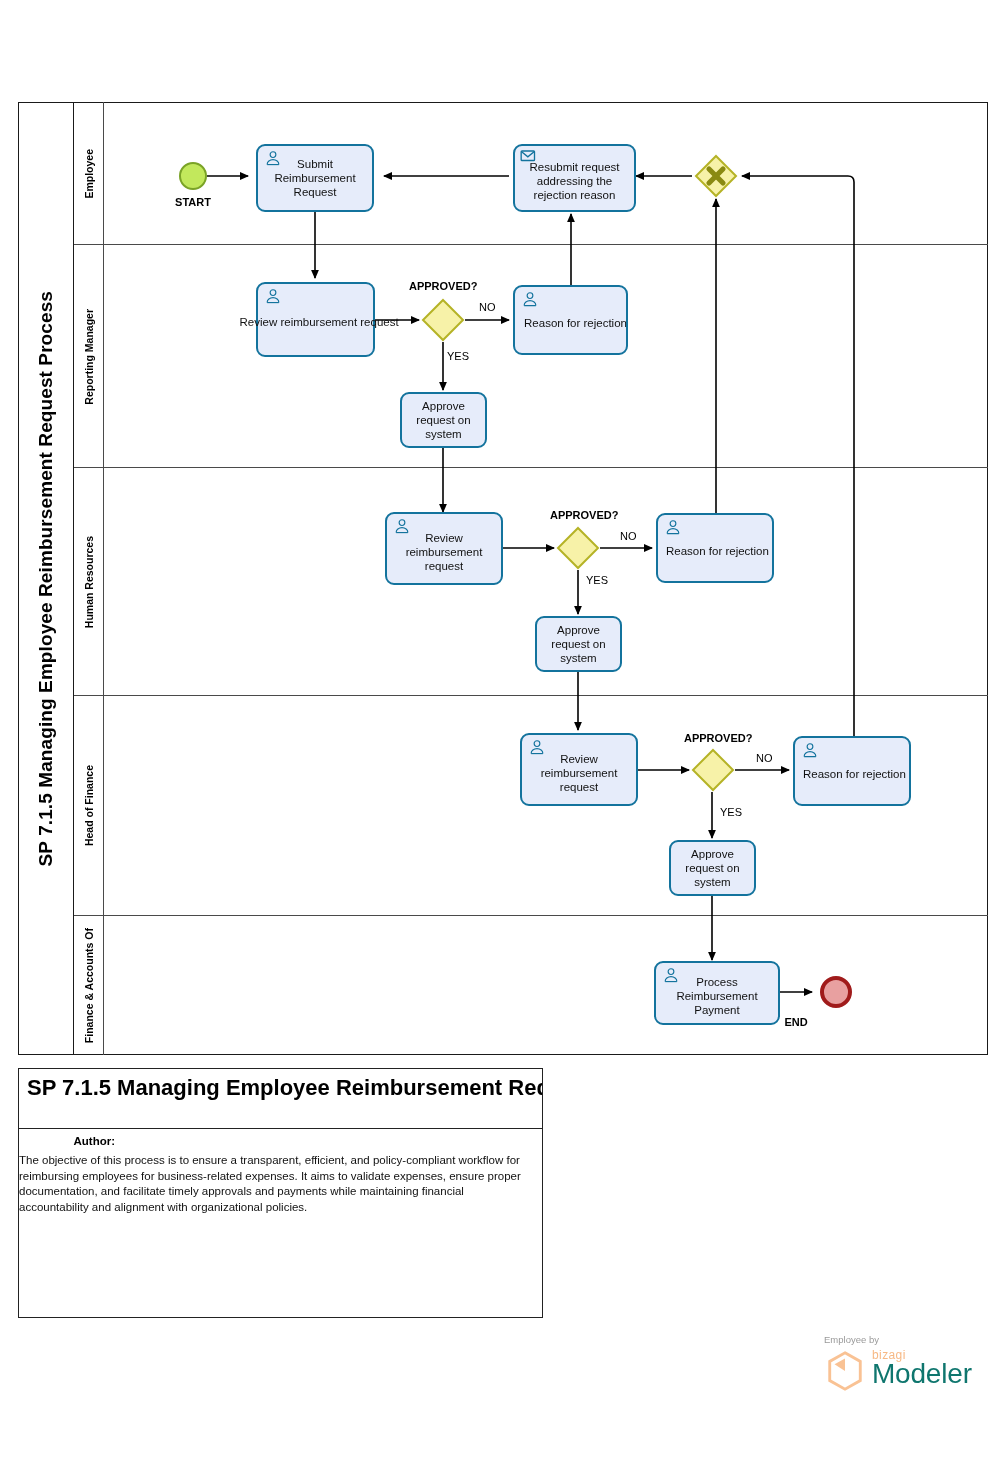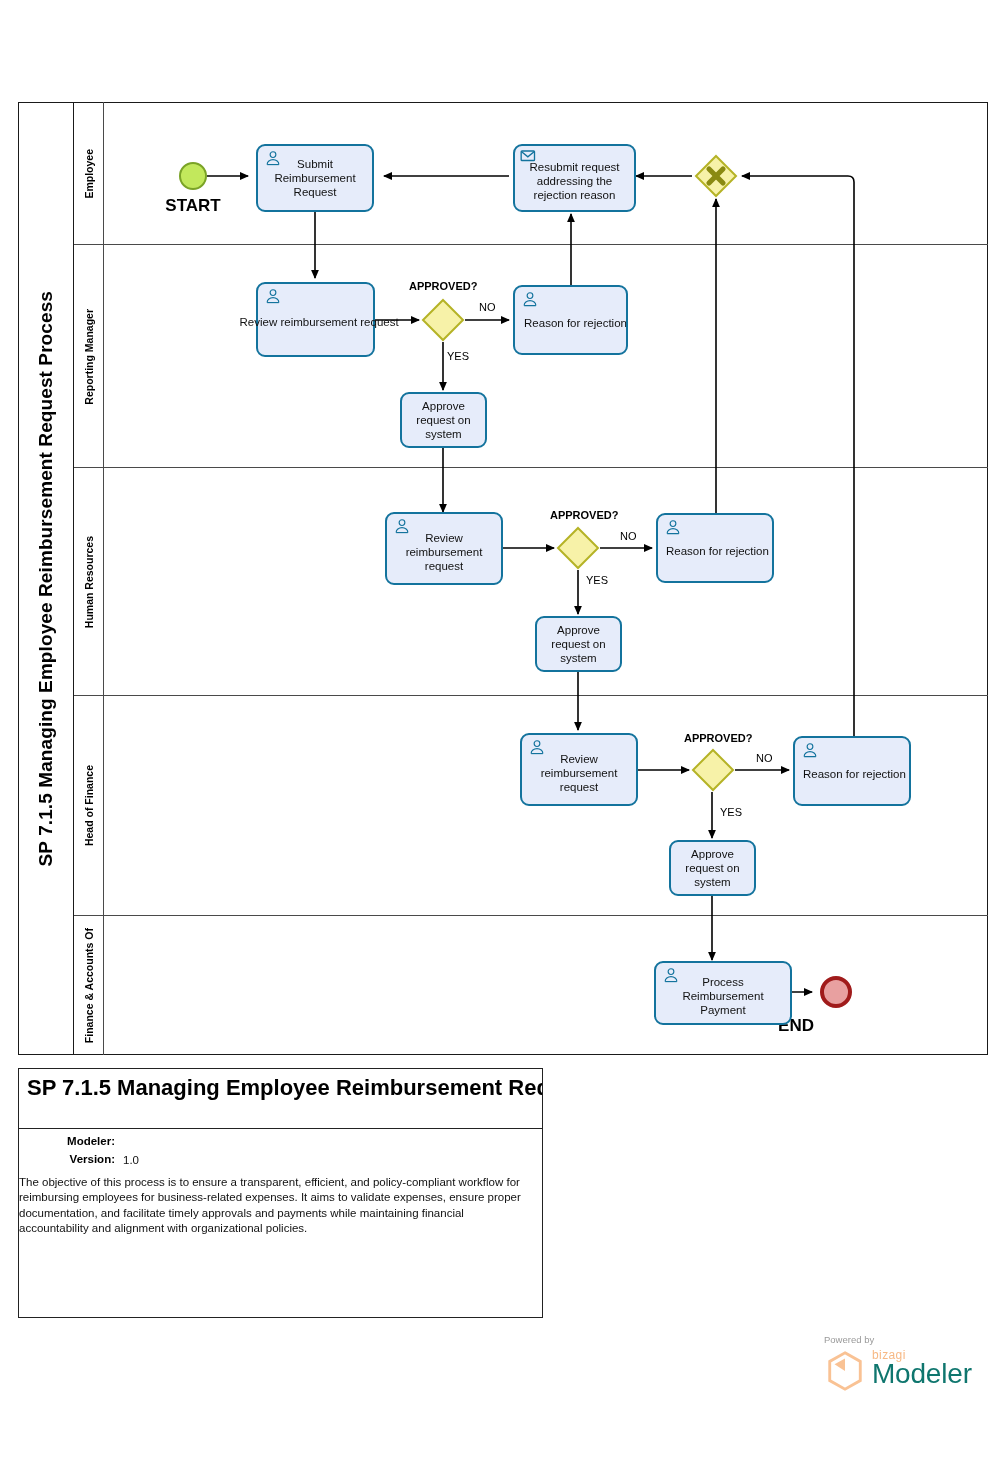--- a/index.html
+++ b/index.html
@@ -20,21 +20,21 @@
 
   
   .task{position:absolute;box-sizing:border-box;background:#e6ecfa;border:2px solid #13739d;border-radius:9px;display:flex;align-items:center;justify-content:center;}
   .task-label{font-size:11.5px;line-height:14px;color:#111;text-align:center;white-space:nowrap;}
   .task-icon{position:absolute;left:6px;top:4px;width:18px;height:16px;}
 
   
   .event{position:absolute;border-radius:50%;box-sizing:border-box;}
   .event-start{background:#c2e85c;border:2px solid #7aa327;}
   .event-end{background:#e8a0a0;border:4px solid #a01b1b;}
-  .event-caption{position:absolute;font-size:17px;font-weight:bold;color:#000;text-align:center;white-space:nowrap;}
+  .event-caption{position:absolute;font-size:11px;font-weight:bold;color:#000;text-align:center;white-space:nowrap;}
 
   
   .gw{position:absolute;width:44px;height:44px;}
   .gw-caption{position:absolute;font-size:11px;font-weight:bold;color:#000;white-space:nowrap;}
   .flow-caption{position:absolute;font-size:11px;font-weight:normal;color:#000;white-space:nowrap;}
 
   
   #info-card{position:absolute;left:18px;top:1068px;width:525px;height:250px;box-sizing:border-box;border:1.5px solid #222;background:#fff;}
   #info-title-wrap{position:absolute;left:0;top:0;width:523px;height:60px;border-bottom:1.5px solid #222;box-sizing:border-box;overflow:hidden;}
   #info-title{position:absolute;left:8px;top:6px;width:700px;font-size:22px;font-weight:bold;line-height:26px;color:#000;}
@@ -254,49 +254,45 @@
       <path d="M3.4,16.2 a6.6,5.4 0 0 1 13.2,0" fill="none" stroke="#13739d" stroke-width="1.3"></path>
       <path d="M3.4,16.4 L16.6,16.4" stroke="#13739d" stroke-width="1.3"></path>
     </svg>
     <div class="task-label" style="white-space:nowrap;width:130px;text-align:left;margin-left:8px;margin-top:6px;">Reason for rejection</div>
   </div>
 
   <div class="task" style="left:669px;top:840px;width:87px;height:56px;overflow:hidden;">
     <div class="task-label" style="white-space:normal;width:101px;">Approve request on system</div>
   </div>
 
-  <div class="task" style="left:654px;top:961px;width:138px;height:64px;">
+  <div class="task" style="left:654px;top:961px;width:126px;height:64px;">
     <svg class="task-icon" viewBox="0 0 20 18">
       <circle cx="10" cy="5.2" r="3.2" fill="none" stroke="#13739d" stroke-width="1.3"></circle>
       <path d="M3.4,16.2 a6.6,5.4 0 0 1 13.2,0" fill="none" stroke="#13739d" stroke-width="1.3"></path>
       <path d="M3.4,16.4 L16.6,16.4" stroke="#13739d" stroke-width="1.3"></path>
     </svg>
     <div class="task-label" style="white-space:normal;width:102px;margin-top:6px;">Process Reimbursement Payment</div>
   </div>
 
   <div id="info-card">
     <div id="info-title-wrap">
       <div id="info-title">SP 7.1.5 Managing Employee Reimbursement Request Process</div>
     </div>
     <div id="info-rows">
       <div class="info-row">
-        <div class="info-key">Modeler:</div>
-      </div>
-      <div class="info-row">
-        <div class="info-key">Version:</div>
-        <div class="info-val">1.0</div>
+        <div class="info-key">Author:</div>
       </div>
       <div class="info-row">
         <div class="info-val">The objective of this process is to ensure a transparent, efficient, and policy-compliant workflow for reimbursing employees for business-related expenses. It aims to validate expenses, ensure proper documentation, and facilitate timely approvals and payments while maintaining financial accountability and alignment with organizational policies.</div>
       </div>
     </div>
   </div>
 
   <div id="bizagi">
-    <div id="bizagi-powered">Powered by</div>
+    <div id="bizagi-powered">Employee by</div>
     <svg id="bizagi-mark" viewBox="0 0 44 44">
       <path d="M22,3 L38,12 L38,32 L22,41 L6,32 L6,12 Z" fill="none" stroke="#f9c294" stroke-width="3"></path>
       <path d="M22,9 L22,22 L11,15 Z" fill="#f9c294"></path>
     </svg>
     <div id="bizagi-bizagi">bizagi</div>
     <div id="bizagi-modeler">Modeler</div>
   </div>
 
 </div>
 

